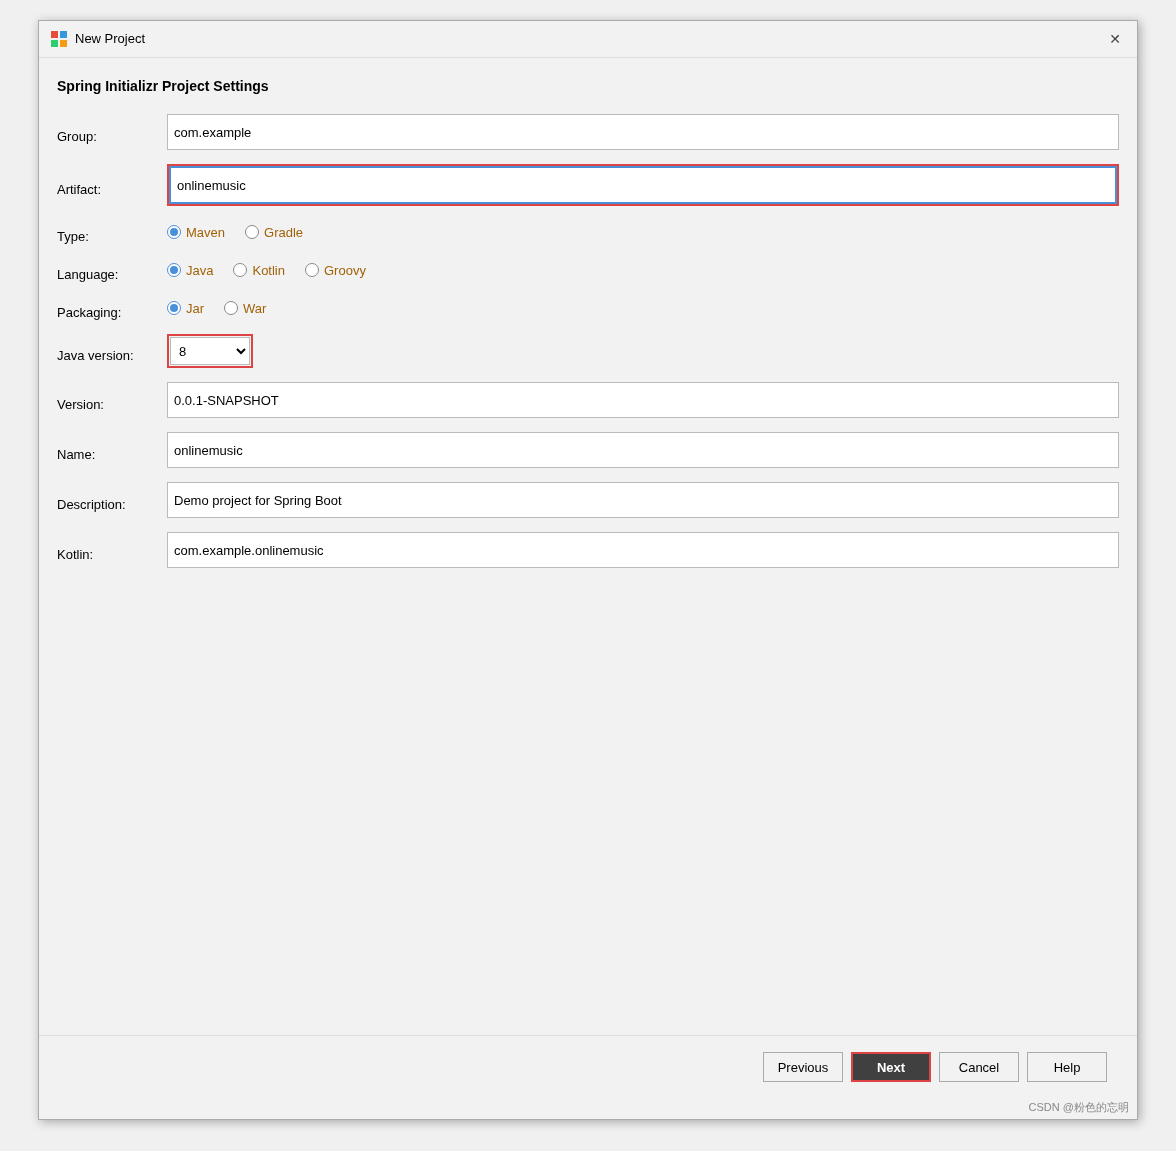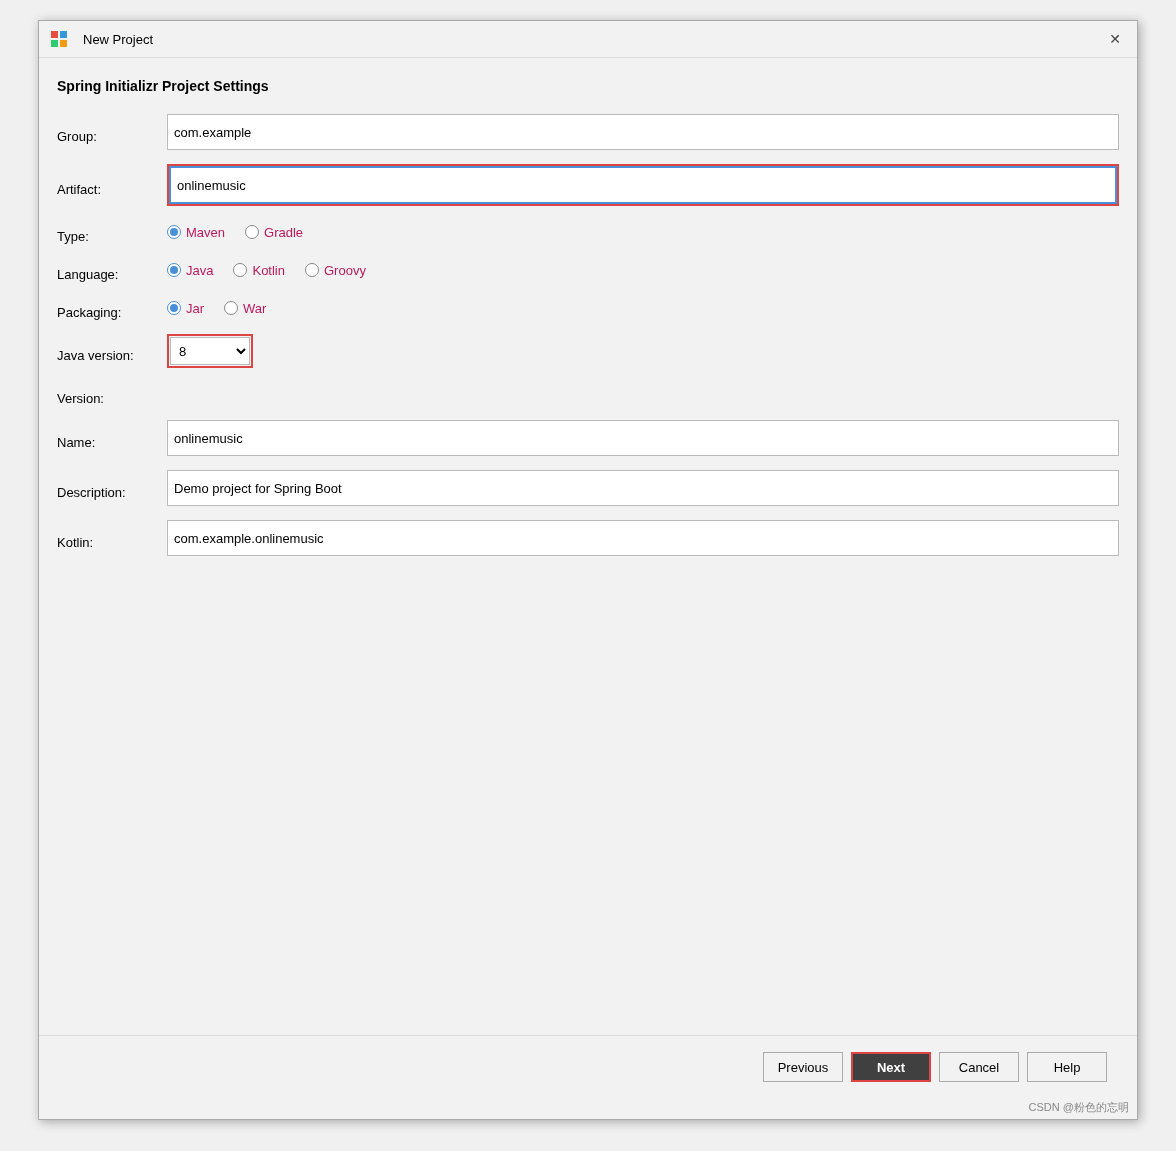--- a/index.html
+++ b/index.html
@@ -33,22 +33,22 @@
       background: #f2f2f2;
       border-bottom: 1px solid #ddd;
       padding: 8px 12px;
       display: flex;
       align-items: center;
       justify-content: space-between;
     }
 
     .title-bar-left {
       display: flex;
-      align-items: center;
-      gap: 16px;
+      align-items: flex-start;
+      gap: 8px;
     }
 
     .title-icon {
       width: 16px;
       height: 16px;
       display: flex;
       align-items: center;
       justify-content: center;
     }
 
@@ -155,21 +155,21 @@
 
     .radio-circle.selected::after {
       content: '';
       width: 8px;
       height: 8px;
       border-radius: 50%;
       background: #4a90d9;
     }
 
     .radio-label {
-      color: #be185d;
+      color: #a16207;
       font-size: 13px;
     }
 
     .select-input {
       height: 28px;
       border: 1px solid #bbb;
       background: #fff;
       padding: 0 4px;
       font-size: 13px;
       outline: none;
@@ -302,20 +302,21 @@
           <option value="8" selected="">8</option>
           <option value="11">11</option>
           <option value="17">17</option>
           <option value="21">21</option>
         </select>
       </div>
     </div>
 
     <div class="form-row">
       <span class="form-label">Version:</span>
+      <input class="form-input" type="text" value="0.0.1-SNAPSHOT" style="">
     </div>
 
     <div class="form-row">
       <span class="form-label">Name:</span>
       <input class="form-input" type="text" value="onlinemusic" style="">
     </div>
 
     <div class="form-row">
       <span class="form-label">Description:</span>
       <input class="form-input" type="text" value="Demo project for Spring Boot" style="">

